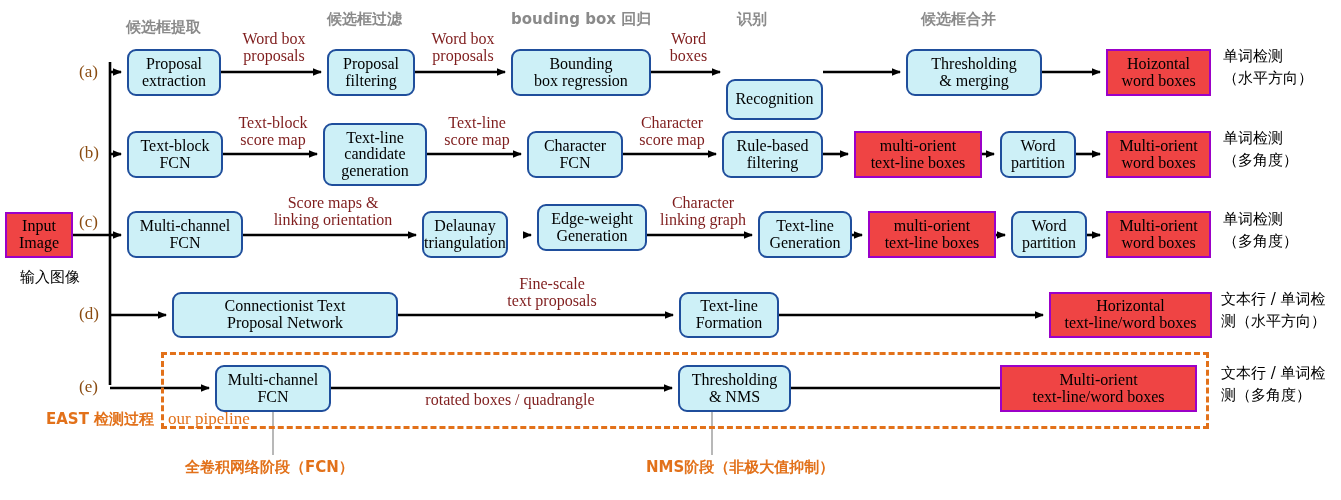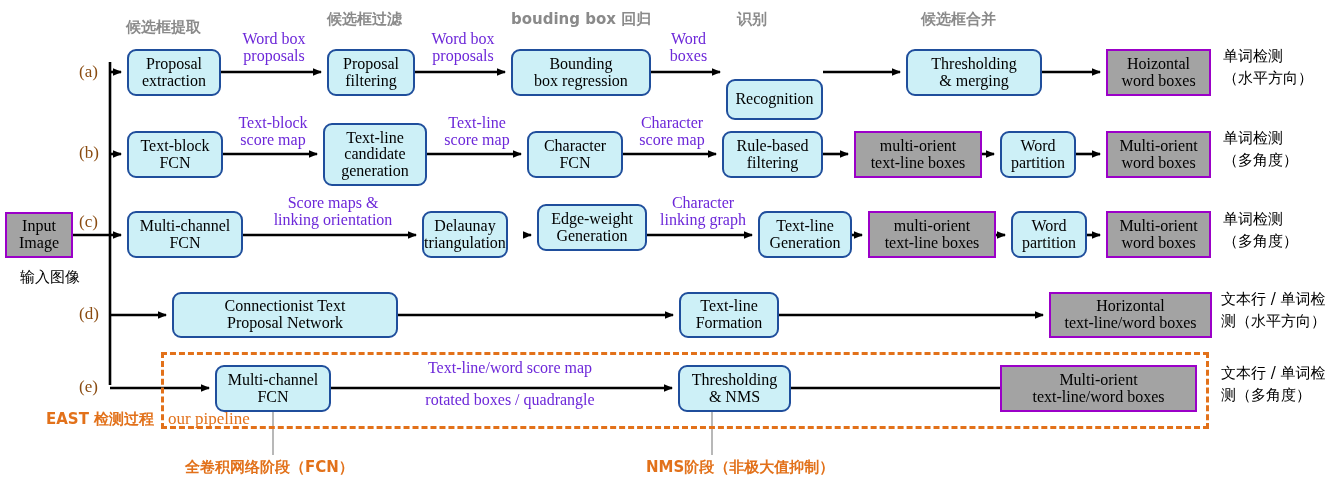--- a/index.html
+++ b/index.html
@@ -8,25 +8,25 @@
 
   .canvas{position:absolute;left:0;top:0;width:1341px;height:500px;}
 
   svg.lines{position:absolute;left:0;top:0;width:1341px;height:500px;overflow:visible;}
 
   
   .box{position:absolute;box-sizing:border-box;display:flex;align-items:center;
        justify-content:center;text-align:center;line-height:1.04;}
   .blue{background:#cdf0f7;border:2px solid #1f4e9c;border-radius:9px;
         color:#000;font-family:"Liberation Serif", serif;}
-  .pink{background:#a3a3a3;border:2px solid #9b00c8;border-radius:0;
+  .pink{background:#ef4444;border:2px solid #9b00c8;border-radius:0;
         color:#000;font-family:"Liberation Serif", serif;}
 
   
-  .etext{position:absolute;color:#6d28d9;font-family:"Liberation Serif", serif;
+  .etext{position:absolute;color:#7f1d1d;font-family:"Liberation Serif", serif;
          text-align:center;line-height:1.08;white-space:pre-line;}
   .cn{position:absolute;font-family:"DejaVu Sans", sans-serif;color:#000;
       line-height:1.45;white-space:pre-line;}
   .hdr{position:absolute;font-family:"DejaVu Sans", sans-serif;color:#8a8a8a;
        font-weight:bold;font-size:15px;white-space:nowrap;}
   .rowlabel{position:absolute;color:#8a4b10;font-family:"Liberation Serif", serif;
             font-size:17px;}
   .orange{position:absolute;color:#e2711a;font-family:"DejaVu Sans", sans-serif;
           font-weight:bold;white-space:nowrap;}
   .orange-serif{position:absolute;color:#e2711a;
@@ -175,22 +175,23 @@
   <div class="etext" style="left:427px;top:114px;width:100px;font-size:16px;">Text-line
 score map</div>
   <div class="etext" style="left:622px;top:114px;width:100px;font-size:16px;">Character
 score map</div>
 
   <div class="etext" style="left:243px;top:194px;width:180px;font-size:16px;">Score maps &amp;
 linking orientation</div>
   <div class="etext" style="left:647px;top:194px;width:112px;font-size:16px;">Character
 linking graph</div>
 
-
-  <div class="etext" style="left:395px;top:359px;width:230px;font-size:16px;">Text-line/word score map</div>
+  <div class="etext" style="left:487px;top:275px;width:130px;font-size:16px;">Fine-scale
+text proposals</div>
+
   <div class="etext" style="left:395px;top:391px;width:230px;font-size:16px;">rotated boxes / quadrangle</div>
 
   <div class="cn" style="left:1223px;top:46px;font-size:15px;">单词检测
 （水平方向）</div>
   <div class="cn" style="left:1223px;top:128px;font-size:15px;">单词检测
 （多角度）</div>
   <div class="cn" style="left:1223px;top:209px;font-size:15px;">单词检测
 （多角度）</div>
   <div class="cn" style="left:1221px;top:289px;font-size:15px;">文本行 / 单词检
 测（水平方向）</div>

